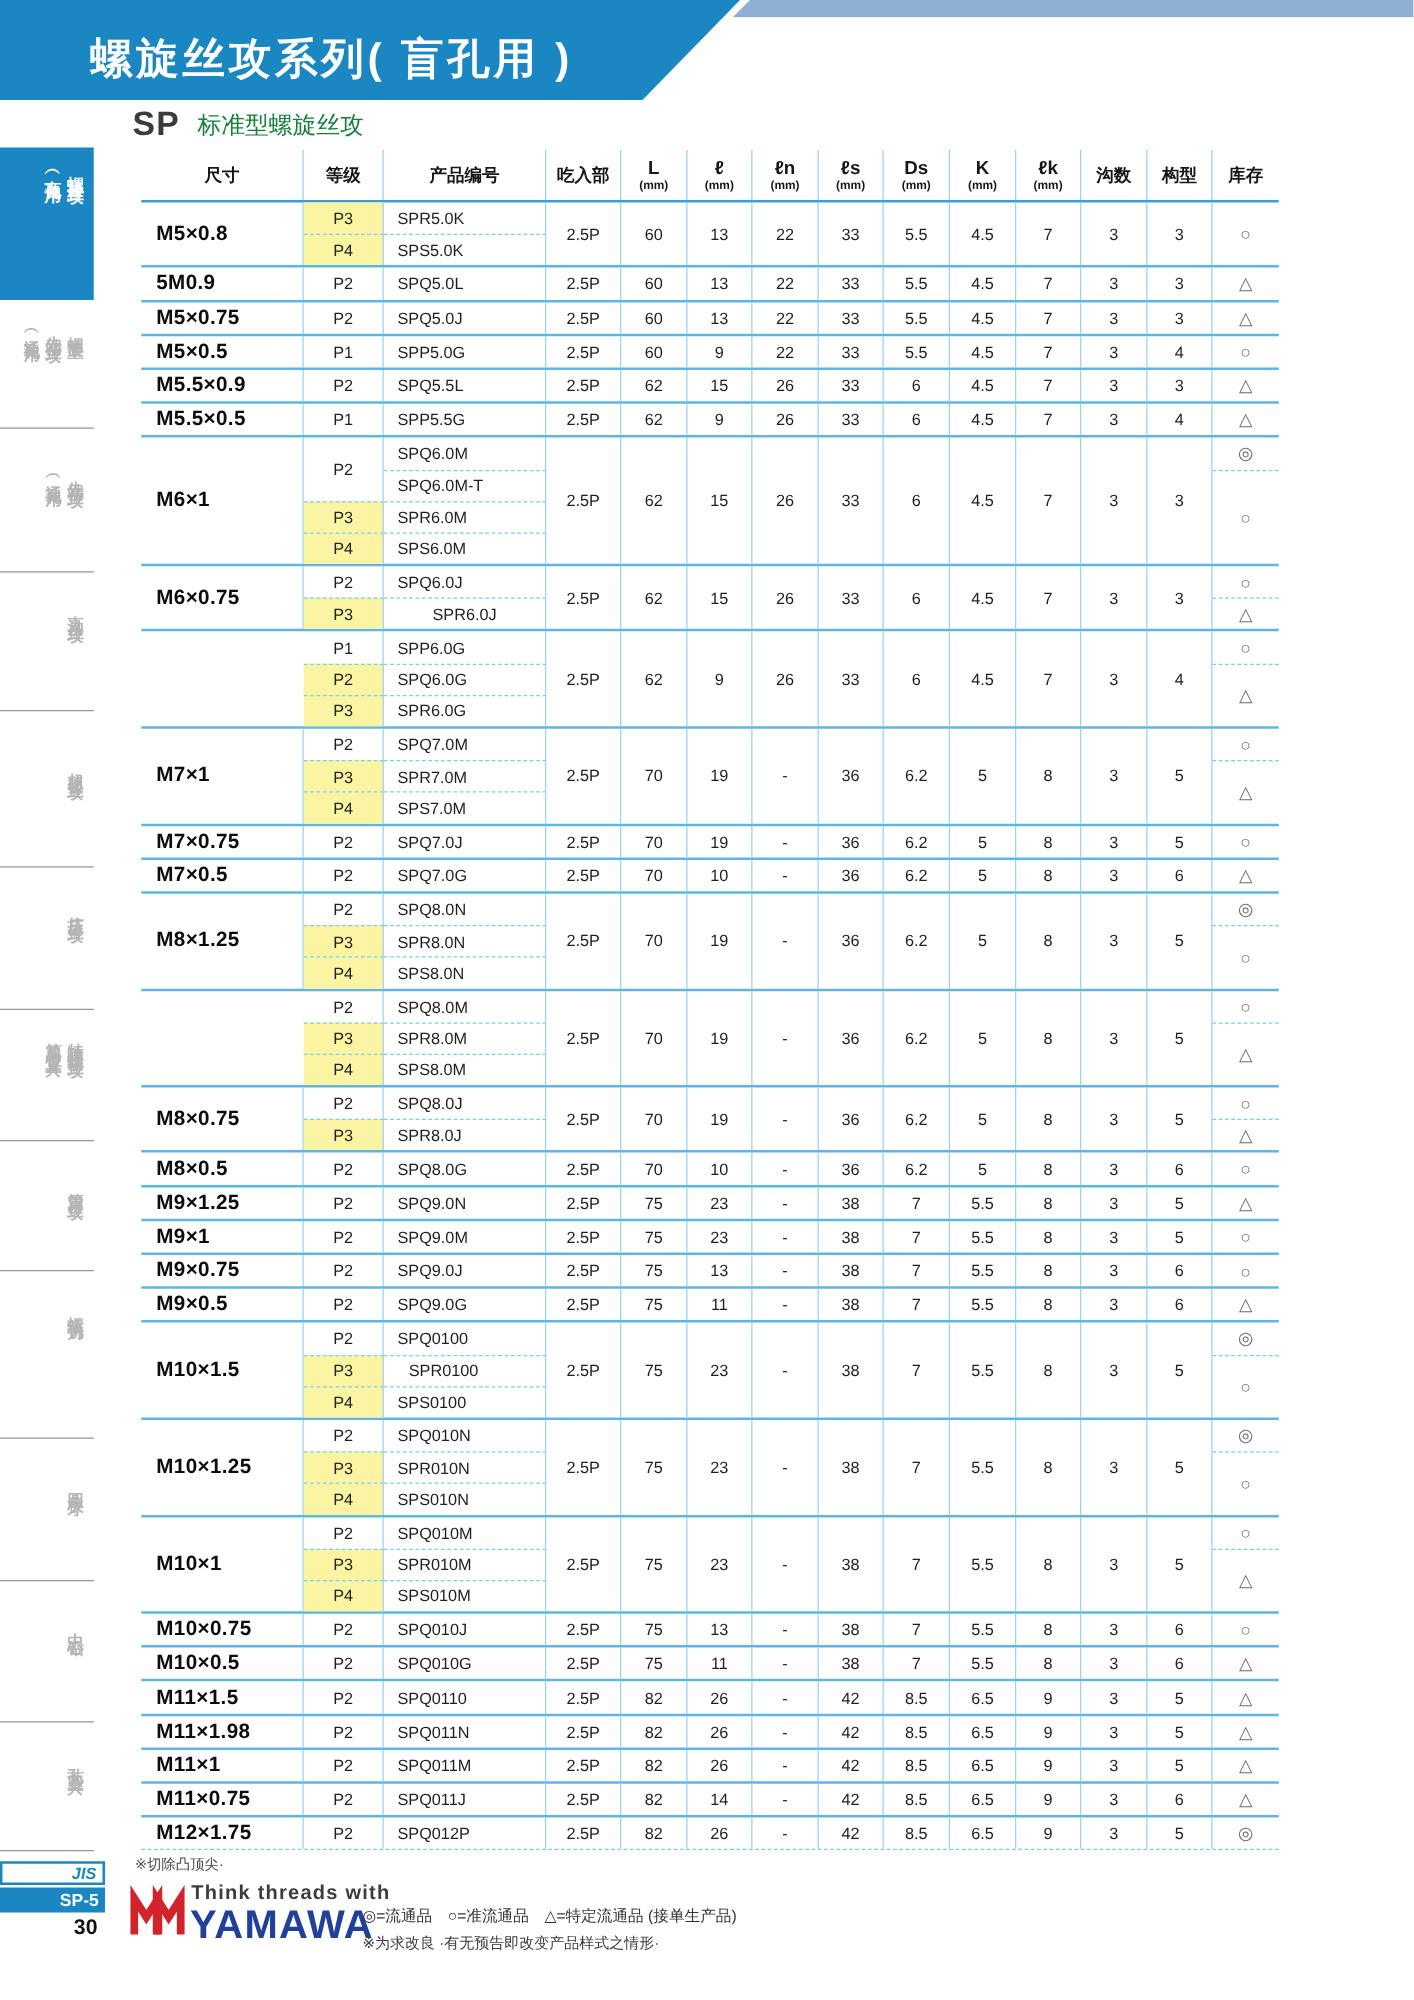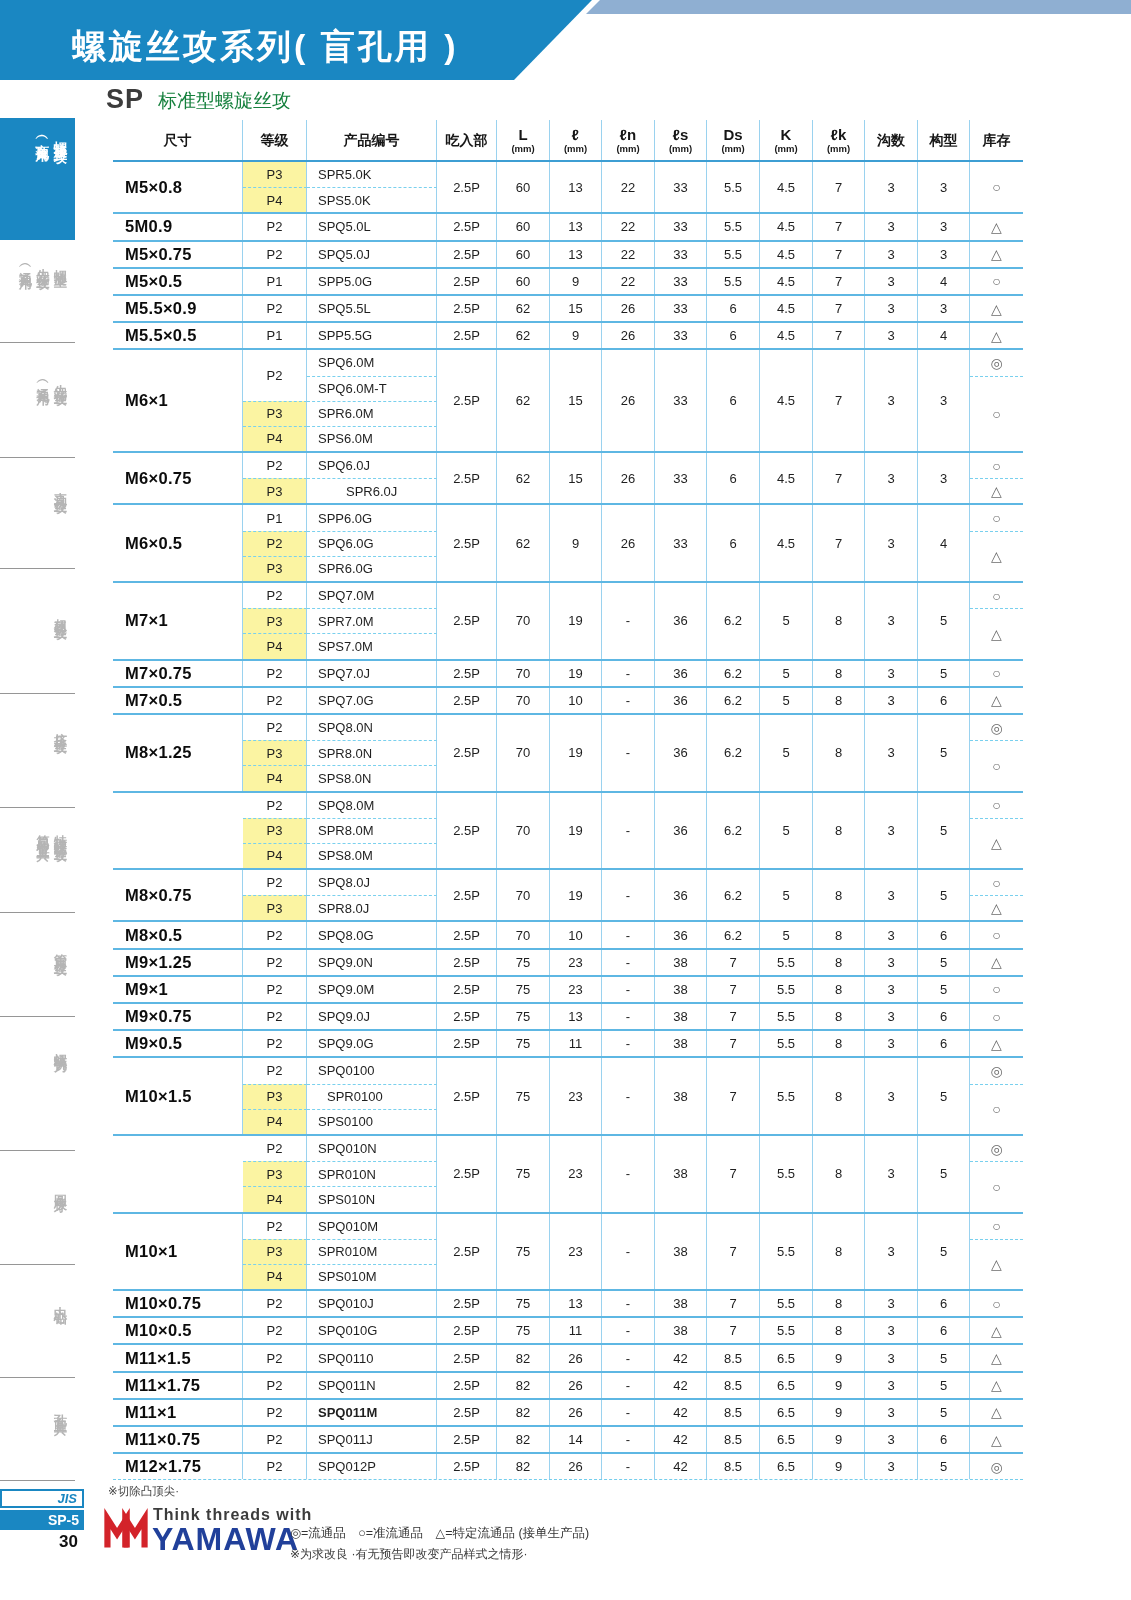--- a/index.html
+++ b/index.html
@@ -308,21 +308,20 @@
       <div class="c br" style="grid-area: 1 / 8 / span 2;">33</div>
       <div class="c br" style="grid-area: 1 / 9 / span 2;">6</div>
       <div class="c br" style="grid-area: 1 / 10 / span 2;">4.5</div>
       <div class="c br" style="grid-area: 1 / 11 / span 2;">7</div>
       <div class="c br" style="grid-area: 1 / 12 / span 2;">3</div>
       <div class="c br" style="grid-area: 1 / 13 / span 2;">3</div>
       <div class="c stockc" style="grid-area: 1 / 14 / span 1;">○</div>
       <div class="c stockc dt" style="grid-area: 2 / 14 / span 1;">△</div>
     </div>
     <div class="tgroup" style="grid-template-columns: 130px 64px 130px 60px 53px 52px 53px 52px 53px 53px 52px 53px 52px 53px; grid-auto-rows: 25.2px;">
-      <div class="c size br" style="grid-area: 1 / 1 / span 3;">M6×0.5</div>
       <div class="c br" style="grid-area: 1 / 2 / span 1;">P1</div>
       <div class="c br yellow dt" style="grid-area: 2 / 2 / span 1;">P2</div>
       <div class="c br yellow dt" style="grid-area: 3 / 2 / span 1;">P3</div>
       <div class="c prod br" style="grid-area: 1 / 3 / span 1;">SPP6.0G</div>
       <div class="c prod br dt" style="grid-area: 2 / 3 / span 1;">SPQ6.0G</div>
       <div class="c prod br dt" style="grid-area: 3 / 3 / span 1;">SPR6.0G</div>
       <div class="c br" style="grid-area: 1 / 4 / span 3;">2.5P</div>
       <div class="c br" style="grid-area: 1 / 5 / span 3;">62</div>
       <div class="c br" style="grid-area: 1 / 6 / span 3;">9</div>
       <div class="c br" style="grid-area: 1 / 7 / span 3;">26</div>
@@ -543,20 +542,21 @@
       <div class="c br" style="grid-area: 1 / 8 / span 3;">38</div>
       <div class="c br" style="grid-area: 1 / 9 / span 3;">7</div>
       <div class="c br" style="grid-area: 1 / 10 / span 3;">5.5</div>
       <div class="c br" style="grid-area: 1 / 11 / span 3;">8</div>
       <div class="c br" style="grid-area: 1 / 12 / span 3;">3</div>
       <div class="c br" style="grid-area: 1 / 13 / span 3;">5</div>
       <div class="c stockc" style="grid-area: 1 / 14 / span 1;">◎</div>
       <div class="c stockc dt" style="grid-area: 2 / 14 / span 2;">○</div>
     </div>
     <div class="tgroup" style="grid-template-columns: 130px 64px 130px 60px 53px 52px 53px 52px 53px 53px 52px 53px 52px 53px; grid-auto-rows: 25.2px;">
+      <div class="c size br" style="grid-area: 1 / 1 / span 3;">M10×1.25</div>
       <div class="c br" style="grid-area: 1 / 2 / span 1;">P2</div>
       <div class="c br yellow dt" style="grid-area: 2 / 2 / span 1;">P3</div>
       <div class="c br yellow dt" style="grid-area: 3 / 2 / span 1;">P4</div>
       <div class="c prod br" style="grid-area: 1 / 3 / span 1;">SPQ010N</div>
       <div class="c prod br dt" style="grid-area: 2 / 3 / span 1;">SPR010N</div>
       <div class="c prod br dt" style="grid-area: 3 / 3 / span 1;">SPS010N</div>
       <div class="c br" style="grid-area: 1 / 4 / span 3;">2.5P</div>
       <div class="c br" style="grid-area: 1 / 5 / span 3;">75</div>
       <div class="c br" style="grid-area: 1 / 6 / span 3;">23</div>
       <div class="c br" style="grid-area: 1 / 7 / span 3;">-</div>
@@ -632,39 +632,39 @@
       <div class="c br" style="grid-area: 1 / 7 / span 1;">-</div>
       <div class="c br" style="grid-area: 1 / 8 / span 1;">42</div>
       <div class="c br" style="grid-area: 1 / 9 / span 1;">8.5</div>
       <div class="c br" style="grid-area: 1 / 10 / span 1;">6.5</div>
       <div class="c br" style="grid-area: 1 / 11 / span 1;">9</div>
       <div class="c br" style="grid-area: 1 / 12 / span 1;">3</div>
       <div class="c br" style="grid-area: 1 / 13 / span 1;">5</div>
       <div class="c stockc" style="grid-area: 1 / 14 / span 1;">△</div>
     </div>
     <div class="tgroup" style="grid-template-columns: 130px 64px 130px 60px 53px 52px 53px 52px 53px 53px 52px 53px 52px 53px; grid-auto-rows: 25.2px;">
-      <div class="c size br" style="grid-area: 1 / 1 / span 1;">M11×1.75</div>
+      <div class="c size br" style="grid-area: 1 / 1 / span 1;">M11×1.98</div>
       <div class="c br" style="grid-area: 1 / 2 / span 1;">P2</div>
       <div class="c prod br" style="grid-area: 1 / 3 / span 1;">SPQ011N</div>
       <div class="c br" style="grid-area: 1 / 4 / span 1;">2.5P</div>
       <div class="c br" style="grid-area: 1 / 5 / span 1;">82</div>
       <div class="c br" style="grid-area: 1 / 6 / span 1;">26</div>
       <div class="c br" style="grid-area: 1 / 7 / span 1;">-</div>
       <div class="c br" style="grid-area: 1 / 8 / span 1;">42</div>
       <div class="c br" style="grid-area: 1 / 9 / span 1;">8.5</div>
       <div class="c br" style="grid-area: 1 / 10 / span 1;">6.5</div>
       <div class="c br" style="grid-area: 1 / 11 / span 1;">9</div>
       <div class="c br" style="grid-area: 1 / 12 / span 1;">3</div>
       <div class="c br" style="grid-area: 1 / 13 / span 1;">5</div>
       <div class="c stockc" style="grid-area: 1 / 14 / span 1;">△</div>
     </div>
     <div class="tgroup" style="grid-template-columns: 130px 64px 130px 60px 53px 52px 53px 52px 53px 53px 52px 53px 52px 53px; grid-auto-rows: 25.2px;">
       <div class="c size br" style="grid-area: 1 / 1 / span 1;">M11×1</div>
       <div class="c br" style="grid-area: 1 / 2 / span 1;">P2</div>
-      <div class="c prod br" style="grid-area: 1 / 3 / span 1; font-weight: bold;">SPQ011M</div>
+      <div class="c prod br" style="grid-area: 1 / 3 / span 1;">SPQ011M</div>
       <div class="c br" style="grid-area: 1 / 4 / span 1;">2.5P</div>
       <div class="c br" style="grid-area: 1 / 5 / span 1;">82</div>
       <div class="c br" style="grid-area: 1 / 6 / span 1;">26</div>
       <div class="c br" style="grid-area: 1 / 7 / span 1;">-</div>
       <div class="c br" style="grid-area: 1 / 8 / span 1;">42</div>
       <div class="c br" style="grid-area: 1 / 9 / span 1;">8.5</div>
       <div class="c br" style="grid-area: 1 / 10 / span 1;">6.5</div>
       <div class="c br" style="grid-area: 1 / 11 / span 1;">9</div>
       <div class="c br" style="grid-area: 1 / 12 / span 1;">3</div>
       <div class="c br" style="grid-area: 1 / 13 / span 1;">5</div>

